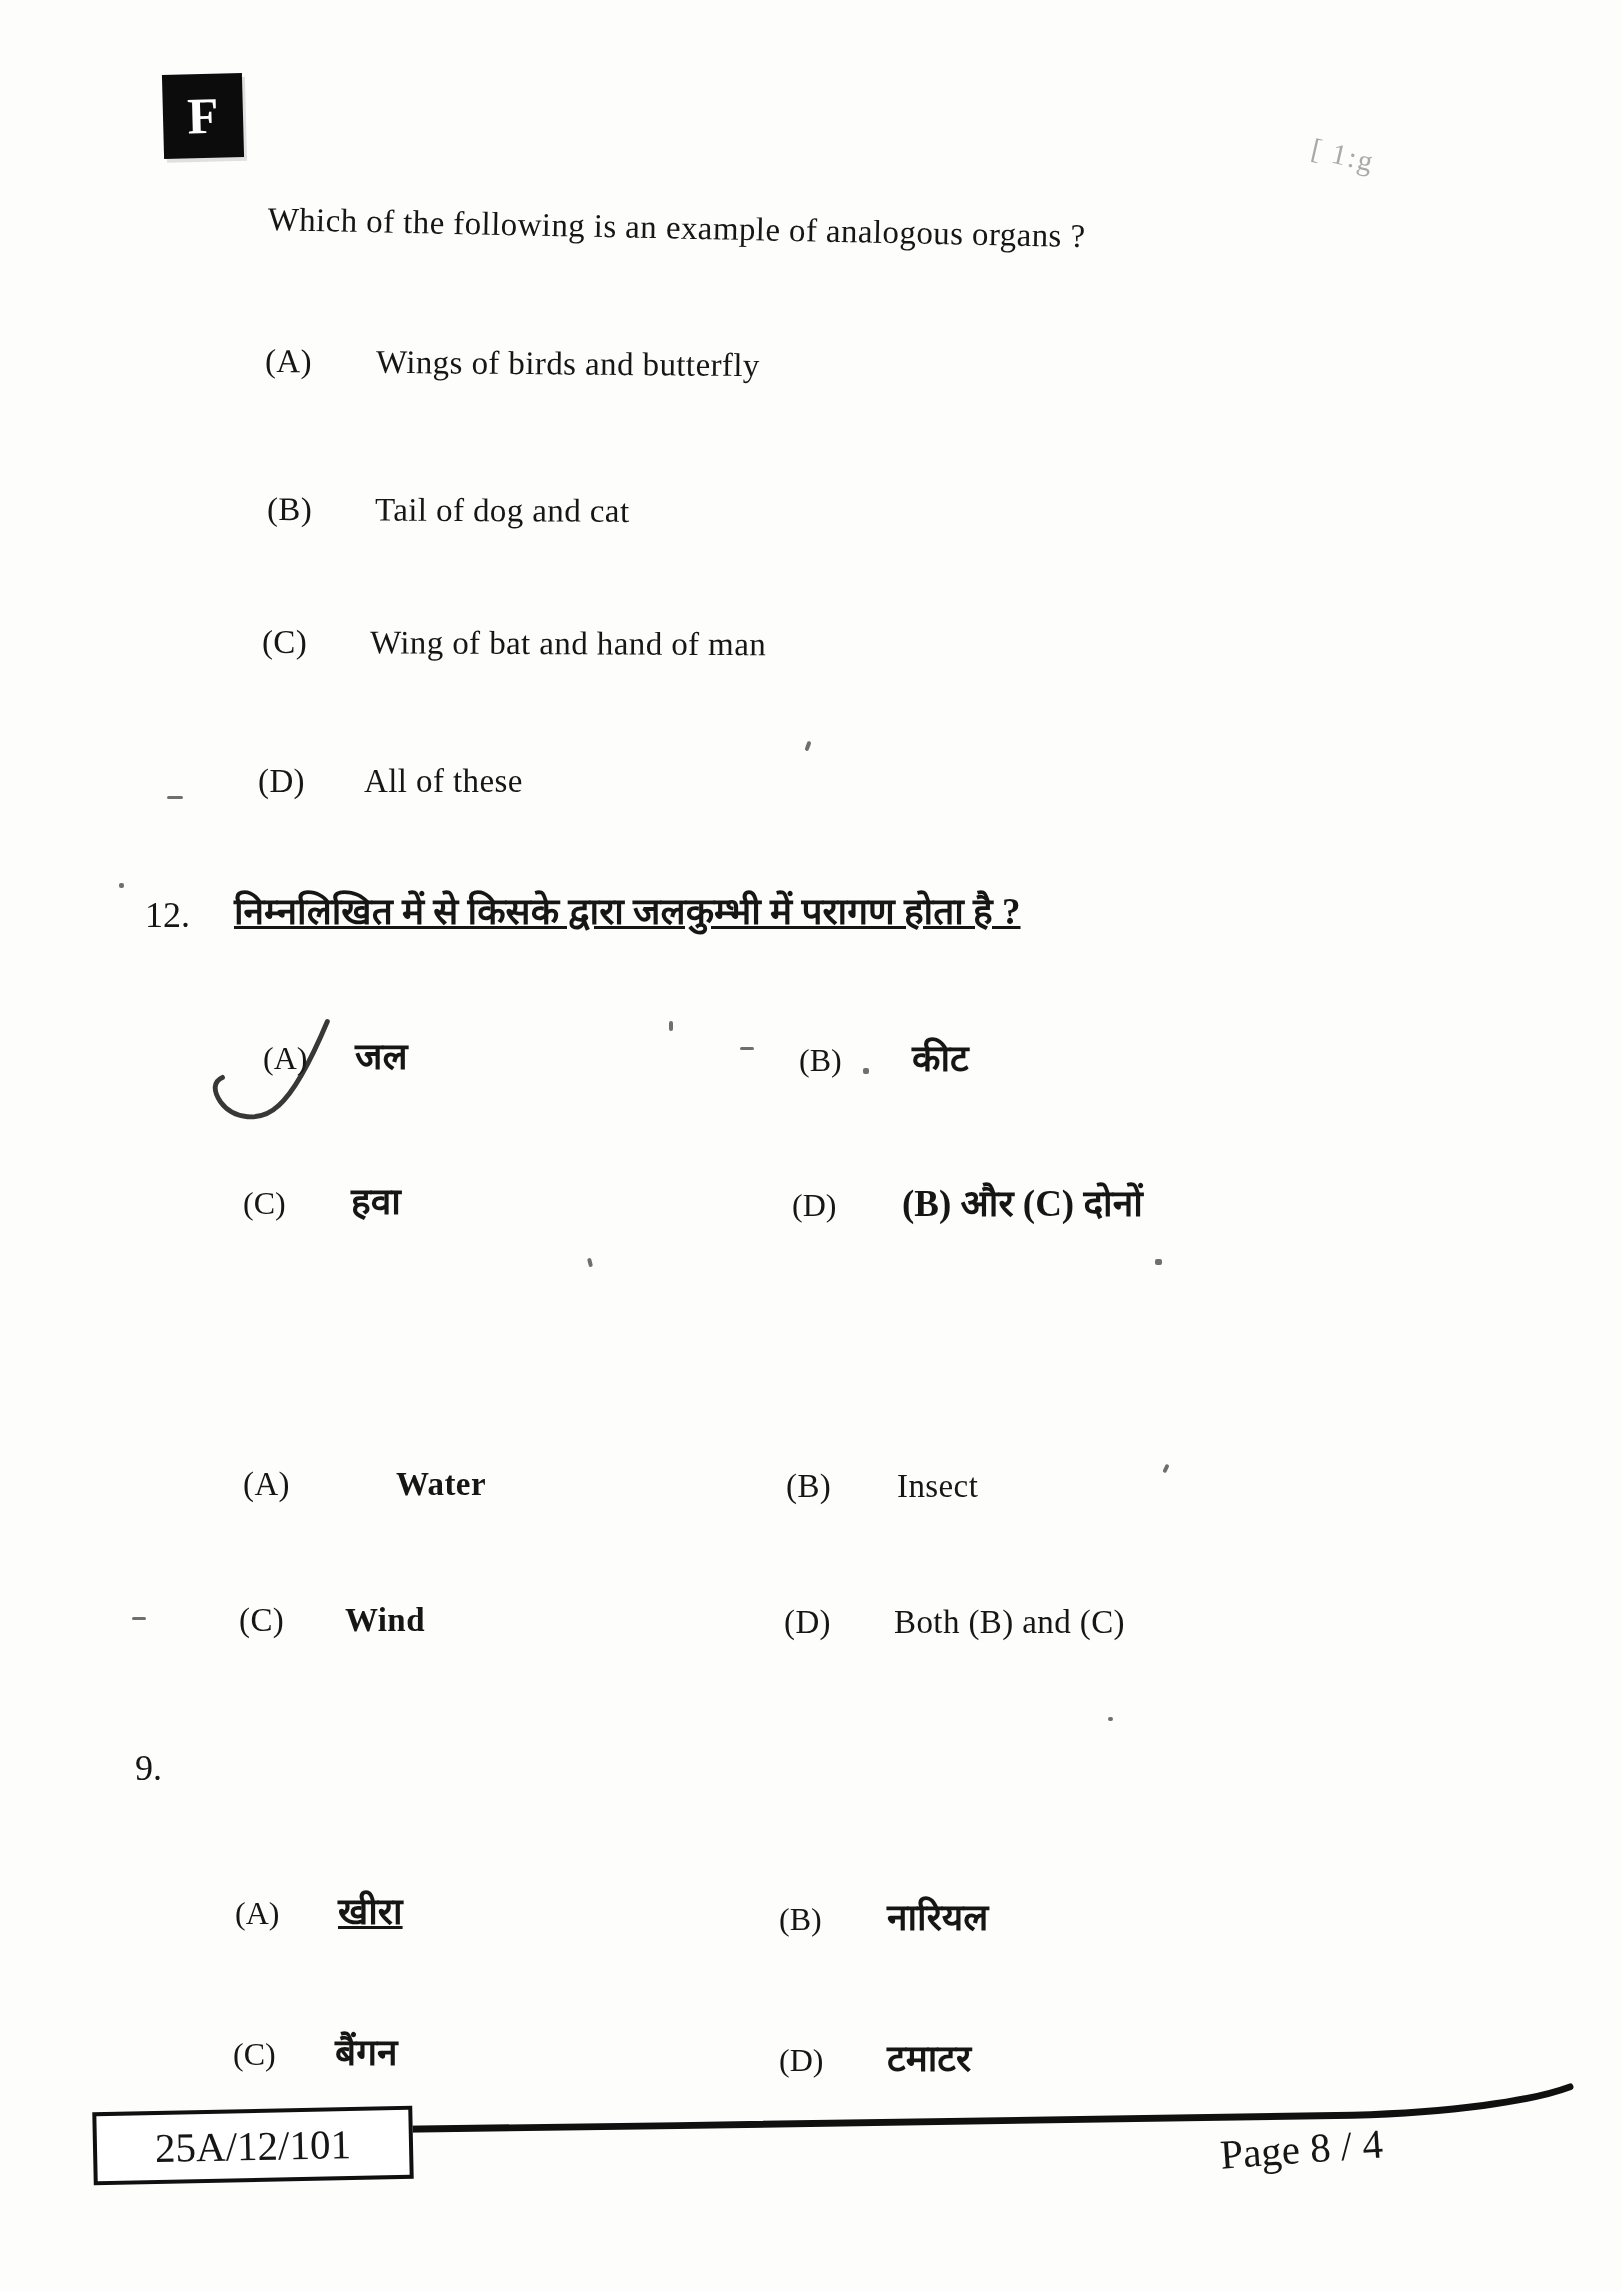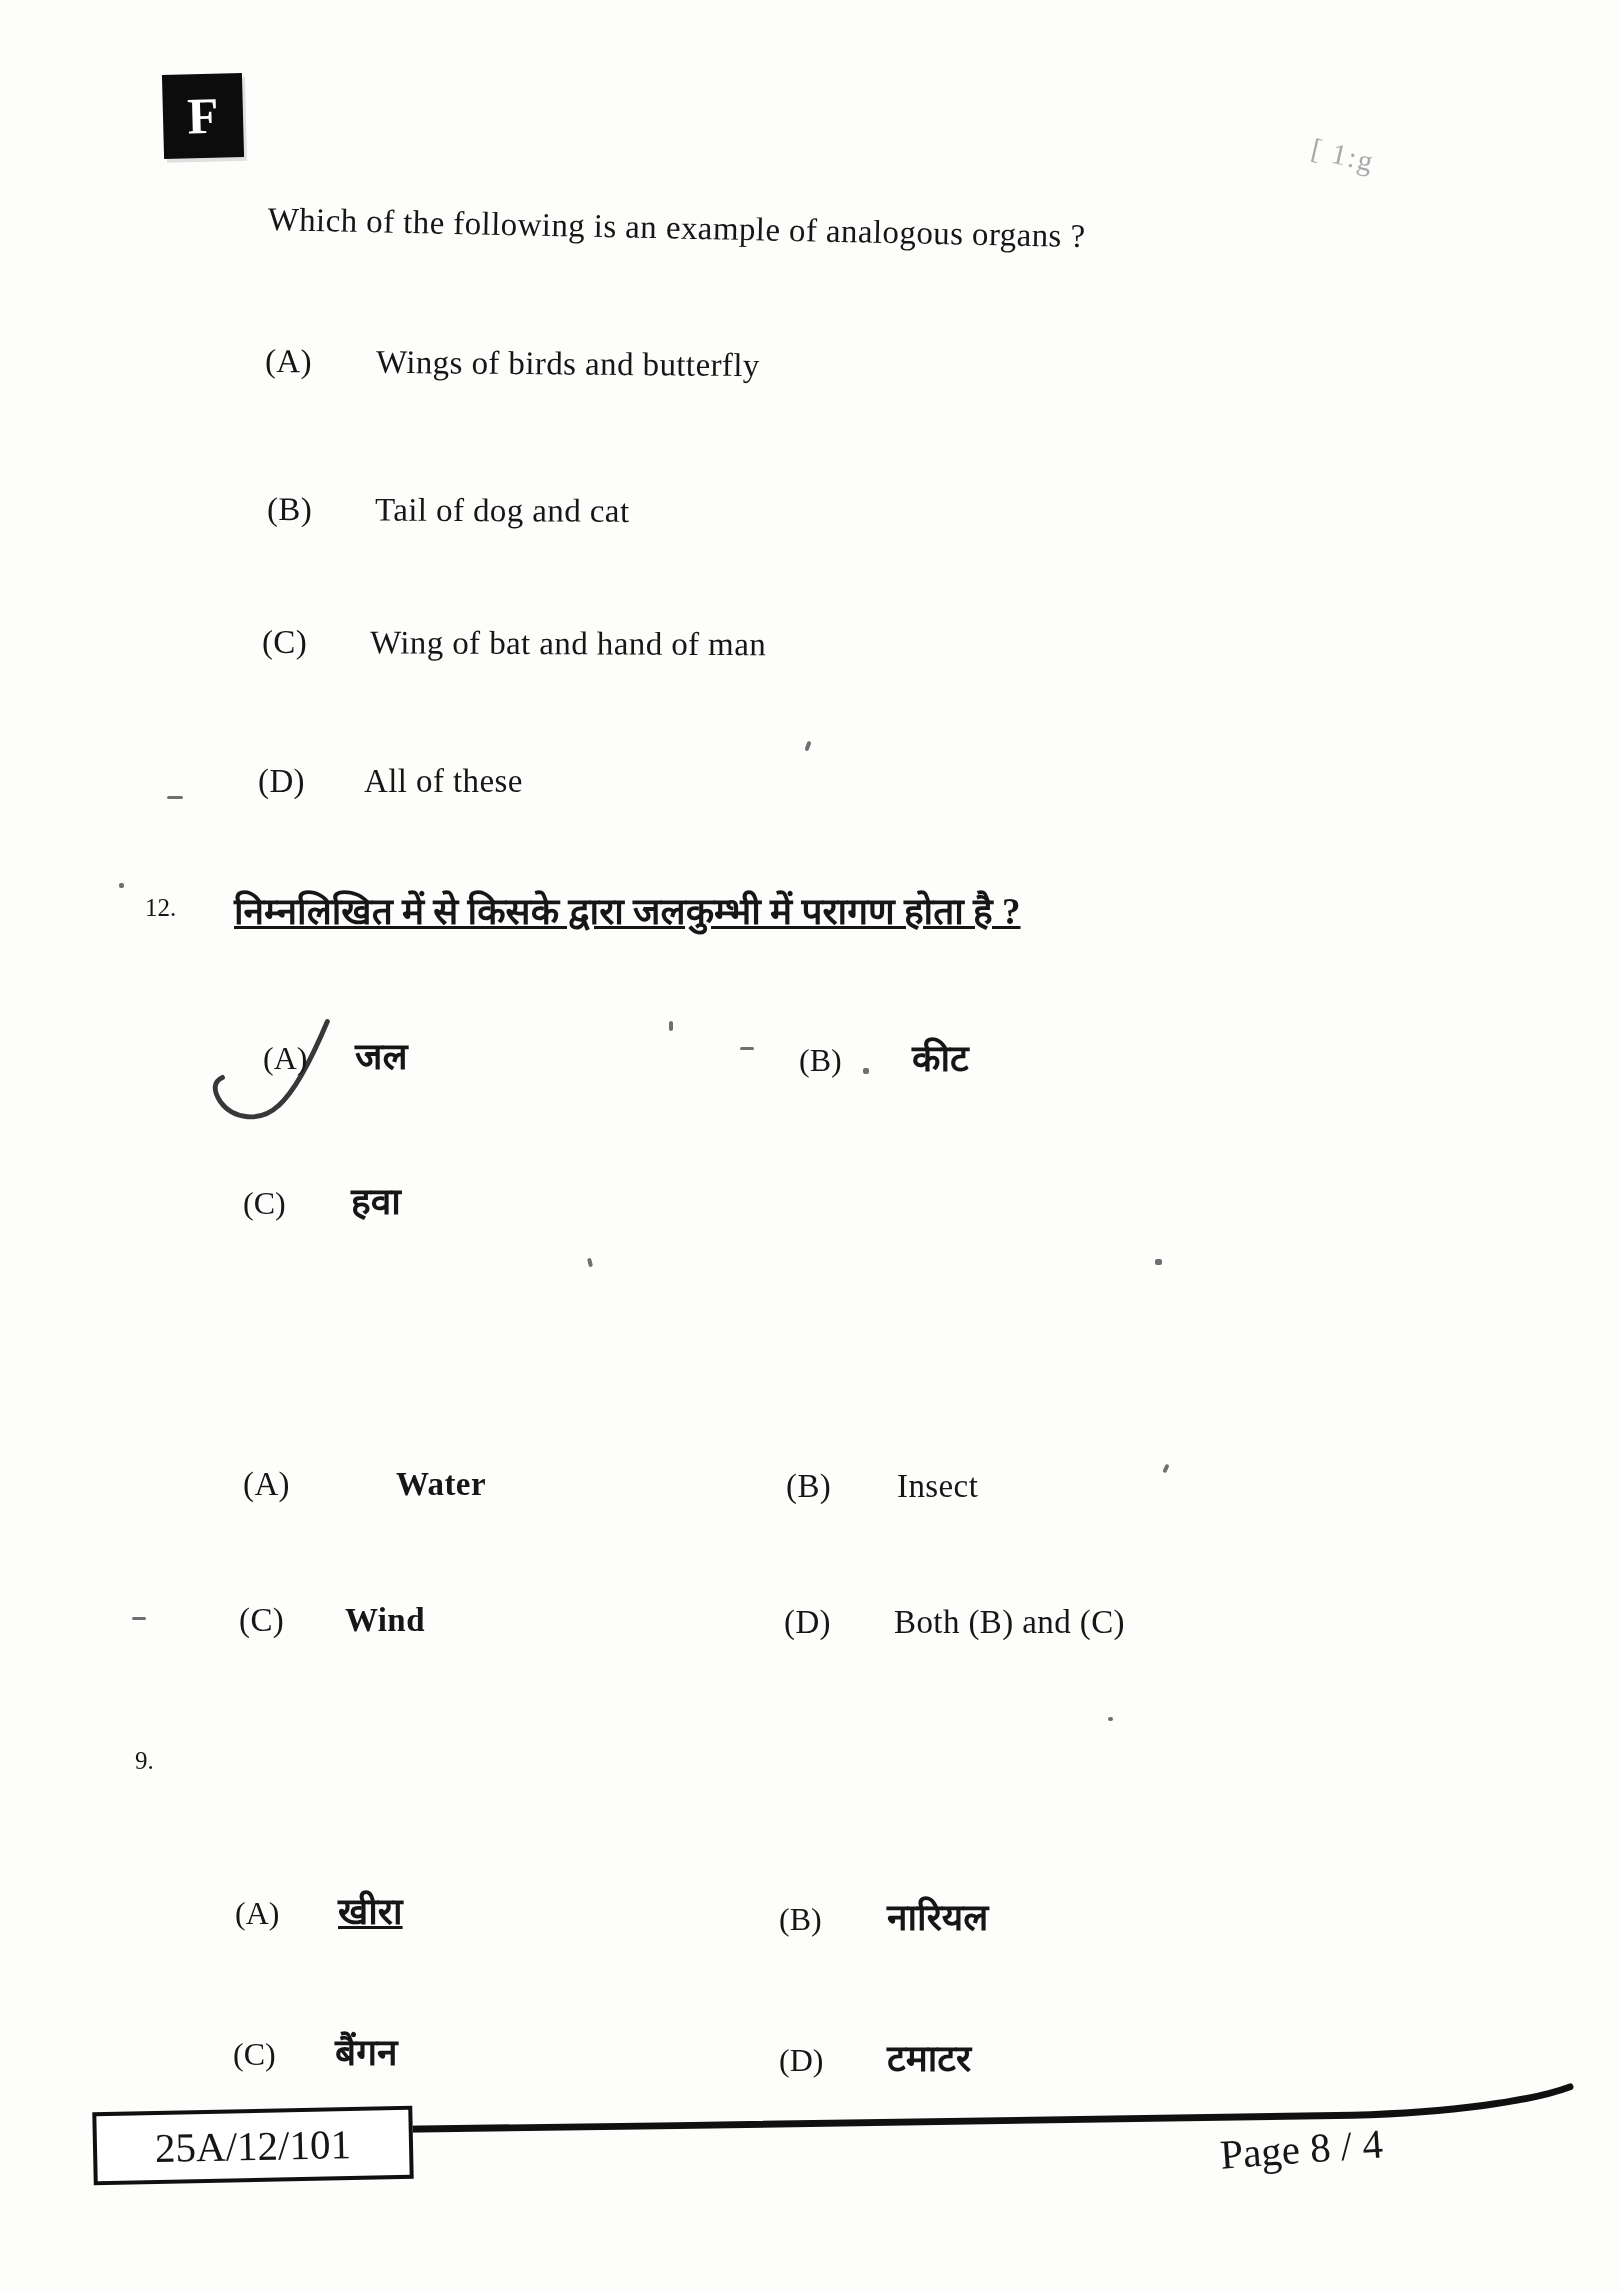--- a/index.html
+++ b/index.html
@@ -3,21 +3,21 @@
 <meta charset="utf-8">
 <style>
   html,body{margin:0;padding:0;}
   body{
     width:1621px;height:2293px;position:relative;background:#fdfdfc;
     font-family:"Liberation Serif", serif;color:#161616;overflow:hidden;
   }
   .abs{position:absolute;white-space:nowrap;}
   .en{font-size:33px;letter-spacing:0.4px;}
   .hi{font-size:37px;font-weight:700;font-family:"Liberation Serif","DejaVu Sans",serif;}
-  .qnum{font-size:25px;}
+  .qnum{font-size:36px;}
   .opt-label{display:inline-block;width:var(--lw,108px);}
   .badge{
     background:#0c0c0c;color:#fff;width:80px;height:84px;
     display:flex;align-items:center;justify-content:center;
     font-size:51px;font-weight:700;transform:rotate(-1.5deg);
     box-shadow:2.9px 3.9px 0 #8b8b8b40;
   }
   .corner-mark{color:#a9a9a9;font-size:29px;transform:rotate(13deg);letter-spacing:2px;}
   .footer-box{
     border:4.9px solid #101010;width:312px;height:65px;
@@ -56,20 +56,23 @@
   <div class="abs hi" style="left:234px;top:884px;text-decoration:underline;">निम्नलिखित में से किसके द्वारा जलकुम्भी में परागण होता है ?</div>
 
   <div class="abs hi" style="left:263px;top:1029px;--lw:92px;">
     <span class="opt-label" style="font-family:'Liberation Serif',serif;font-weight:400;font-size:32px;">(A)</span><span>जल</span>
   </div>
   <div class="abs hi" style="left:799px;top:1031px;--lw:113px;">
     <span class="opt-label" style="font-family:'Liberation Serif',serif;font-weight:400;font-size:32px;">(B)</span><span>कीट</span>
   </div>
   <div class="abs hi" style="left:243px;top:1174px;--lw:108px;">
     <span class="opt-label" style="font-family:'Liberation Serif',serif;font-weight:400;font-size:32px;">(C)</span><span>हवा</span>
+  </div>
+  <div class="abs hi" style="left:792px;top:1176px;--lw:110px;">
+    <span class="opt-label" style="font-family:'Liberation Serif',serif;font-weight:400;font-size:32px;">(D)</span><span>(B) और (C) दोनों</span>
   </div>
 
 
   <div class="abs en" style="left:243px;top:1466px;--lw:105px;">
     <span class="opt-label">(A)</span><span style="font-weight:700;margin-left:48px;">Water</span>
   </div>
   <div class="abs en" style="left:786px;top:1468px;--lw:111px;">
     <span class="opt-label">(B)</span><span>Insect</span>
   </div>
   <div class="abs en" style="left:239px;top:1602px;--lw:106px;">

